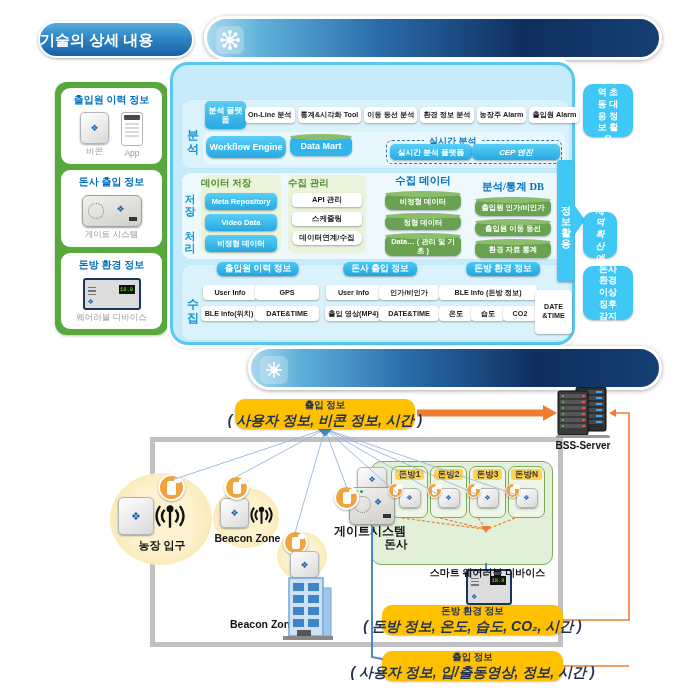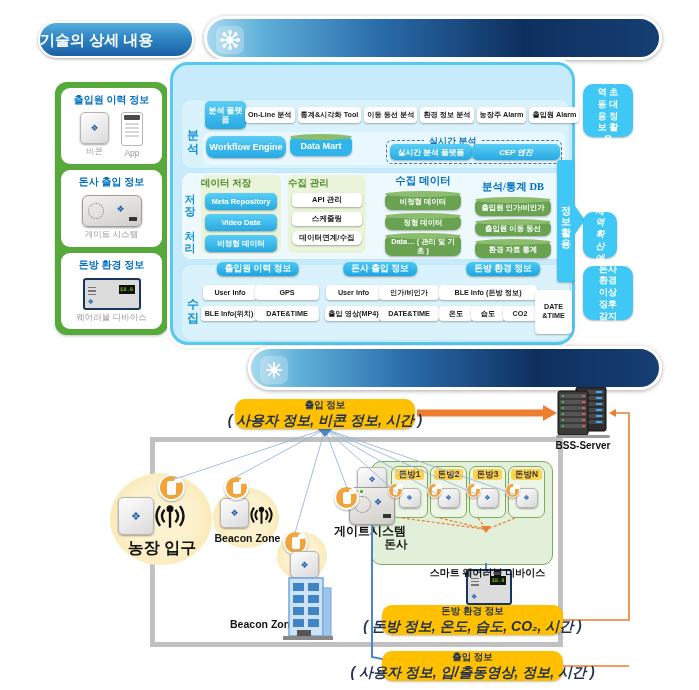--- a/index.html
+++ b/index.html
@@ -281,21 +281,21 @@
         <circle cx="20" cy="9" r="2.6" fill="#111"></circle>
       <path d="M14,10 Q8,17 14,24"></path>
         <path d="M9,6 Q1,17 9,28"></path>
       <path d="M26,10 Q32,17 26,24"></path>
         <path d="M31,6 Q39,17 31,28"></path>
     </g>
     </svg>
   <div class="abs phonebadge" style="left:158px;top:474px;width:27px;height:27px;">
       <span class="ph"></span>
     </div>
-  <div class="abs zlabel" style="left:112px;top:538px;width:100px;font-size:16px;">농장 입구</div>
+  <div class="abs zlabel" style="left:112px;top:538px;width:100px;font-size:11px;">농장 입구</div>
 
   <div class="abs beacon" style="left:220px;top:498px;width:27px;height:28px;z-index:2;">
       <span class="mark" style="font-size:9px;">❖</span>
     </div>
   <svg class="abs" style="left:248px;top:503px;z-index:2;" width="27" height="24" viewBox="0 0 40 34">
     <g stroke="#111" stroke-width="3" fill="none">
       <line x1="20" y1="12" x2="20" y2="30"></line>
         <circle cx="20" cy="9" r="2.6" fill="#111"></circle>
       <path d="M14,10 Q8,17 14,24"></path>
         <path d="M9,6 Q1,17 9,28"></path>

